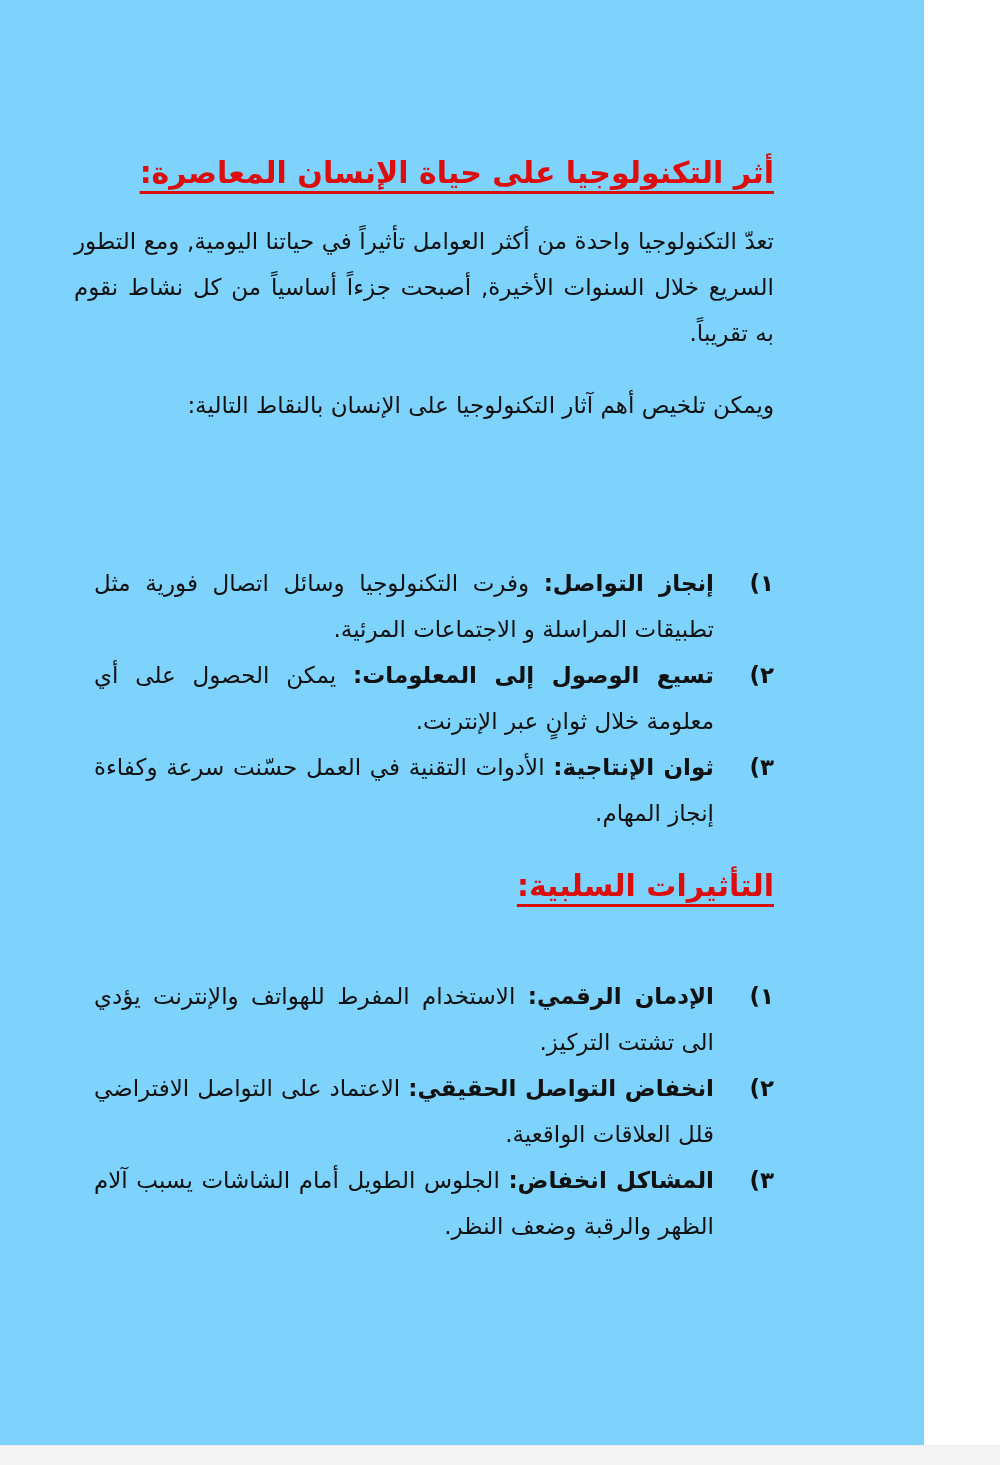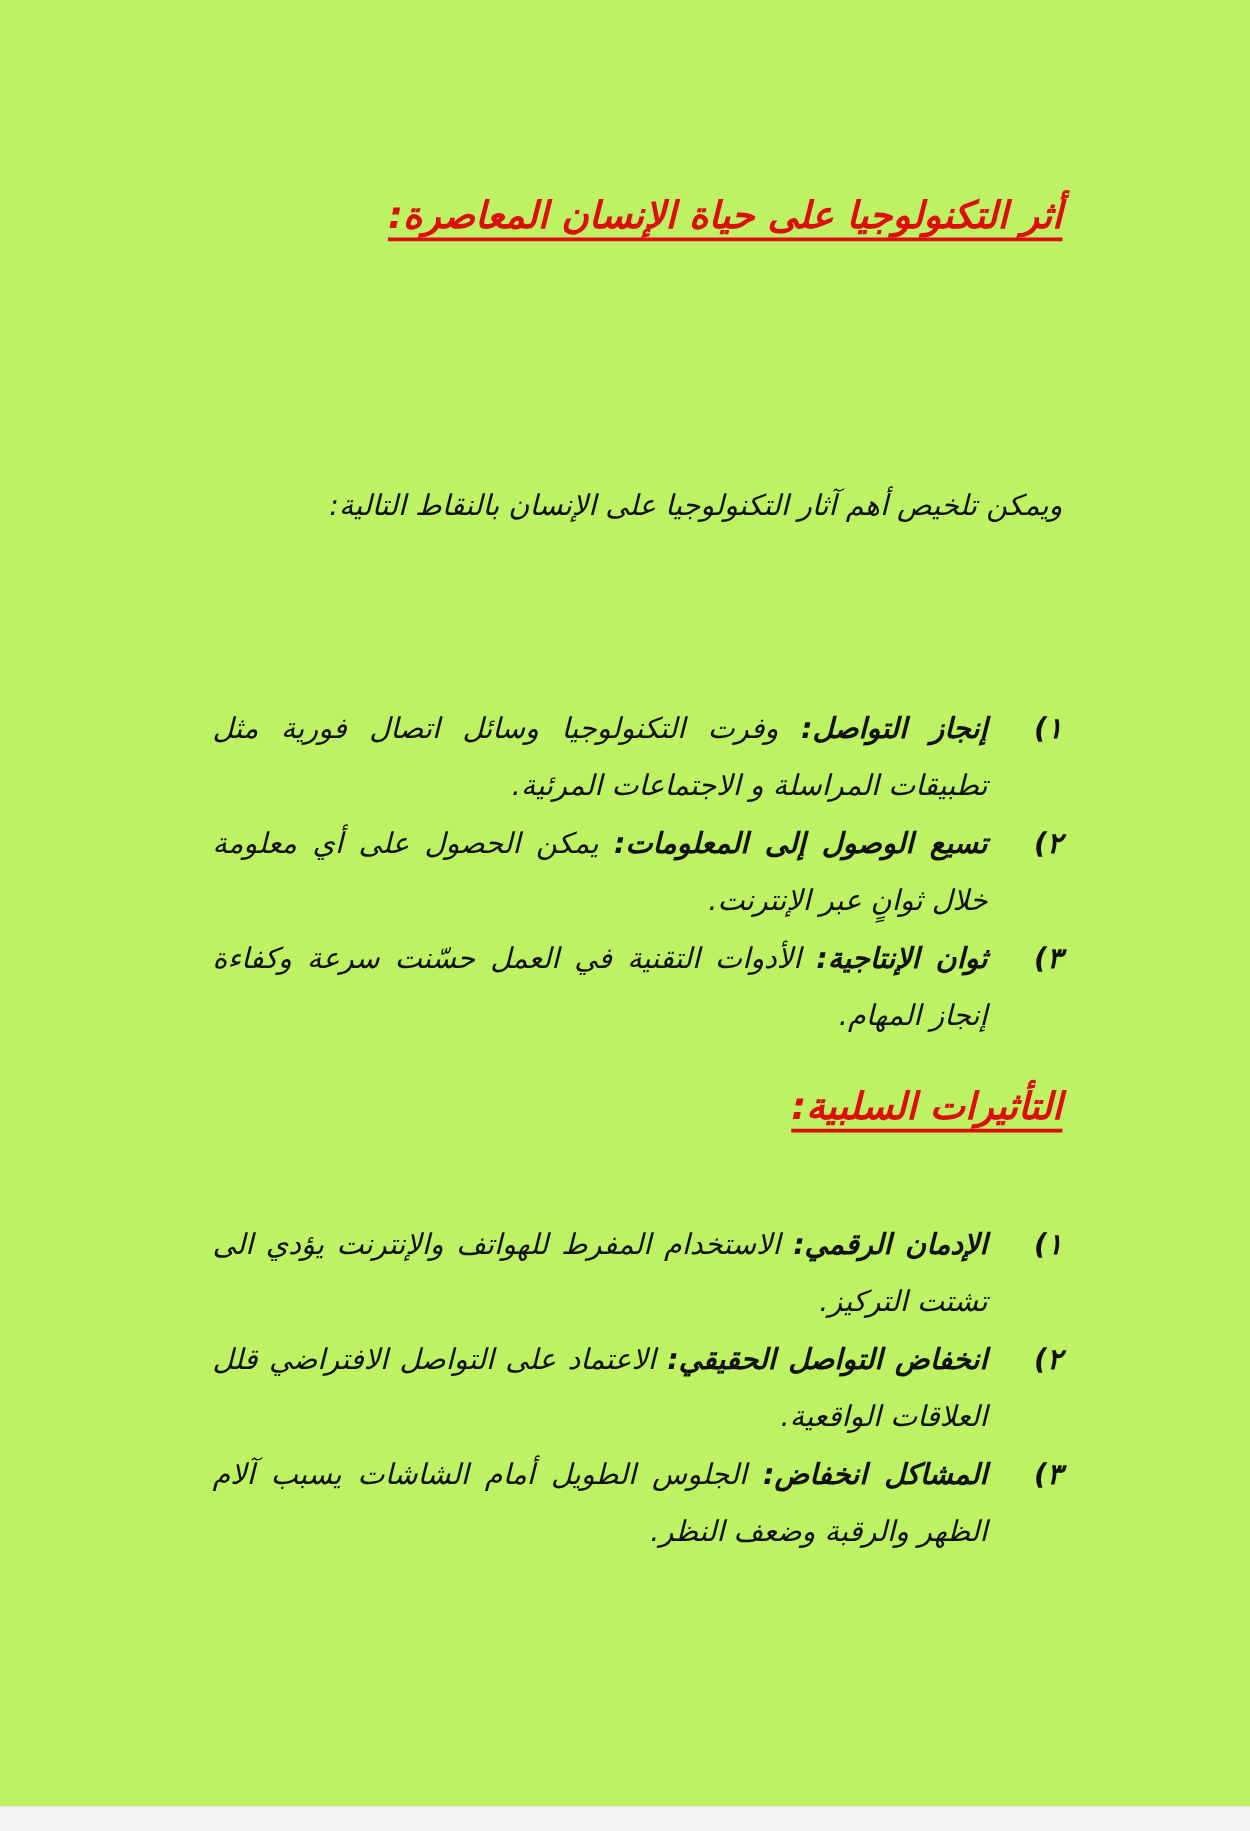--- a/index.html
+++ b/index.html
@@ -12,24 +12,23 @@
       height: 1465px;
       position: relative;
       overflow: hidden;
       font-family: "DejaVu Sans", "Liberation Sans", sans-serif;
       color: #111111;
     }
     .page {
       position: absolute;
       top: 0;
       left: 0;
-      width: 1000px;
+      width: 924px;
       height: 1448px;
-      background: #bef264;
-      font-style: italic;
+      background: #7dd3fc;
     }
     .bottom-strip {
       position: absolute;
       left: 0;
       top: 1445px;
       width: 1000px;
       height: 20px;
       background: #f4f4f4;
       border-top: 1px solid #ececec;
     }
@@ -95,20 +94,21 @@
       font-weight: bold;
     }
   </style>
 </head>
 <body>
 
 <div class="page">
 
   <h1 class="heading h-main">أثر التكنولوجيا على حياة الإنسان المعاصرة:</h1>
 
+  <p class="para p-intro">تعدّ التكنولوجيا واحدة من أكثر العوامل تأثيراً في حياتنا اليومية, ومع التطور السريع خلال السنوات الأخيرة, أصبحت جزءاً أساسياً من كل نشاط نقوم به تقريباً.</p>
 
   <p class="para p-summary">ويمكن تلخيص أهم آثار التكنولوجيا على الإنسان بالنقاط التالية:</p>
 
 
   <ol class="list list-pos">
     <li class="item">
       <span class="num">١)</span>
       <span class="term">إنجاز التواصل:</span>
       <span>وفرت التكنولوجيا وسائل اتصال فورية مثل تطبيقات المراسلة و الاجتماعات المرئية.</span>
     </li>

